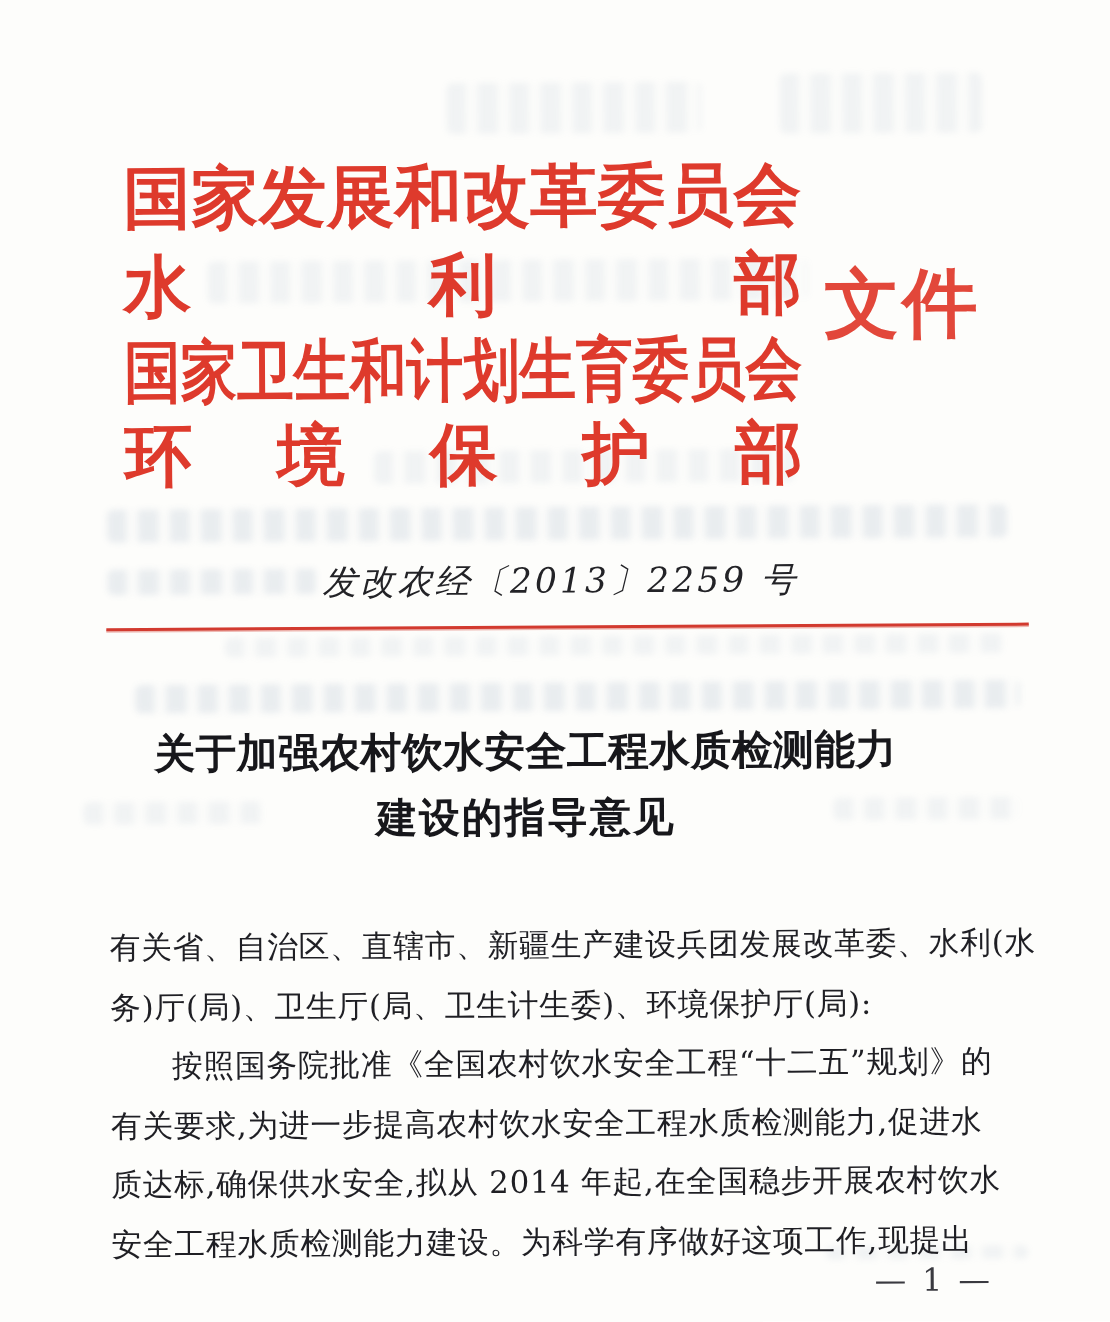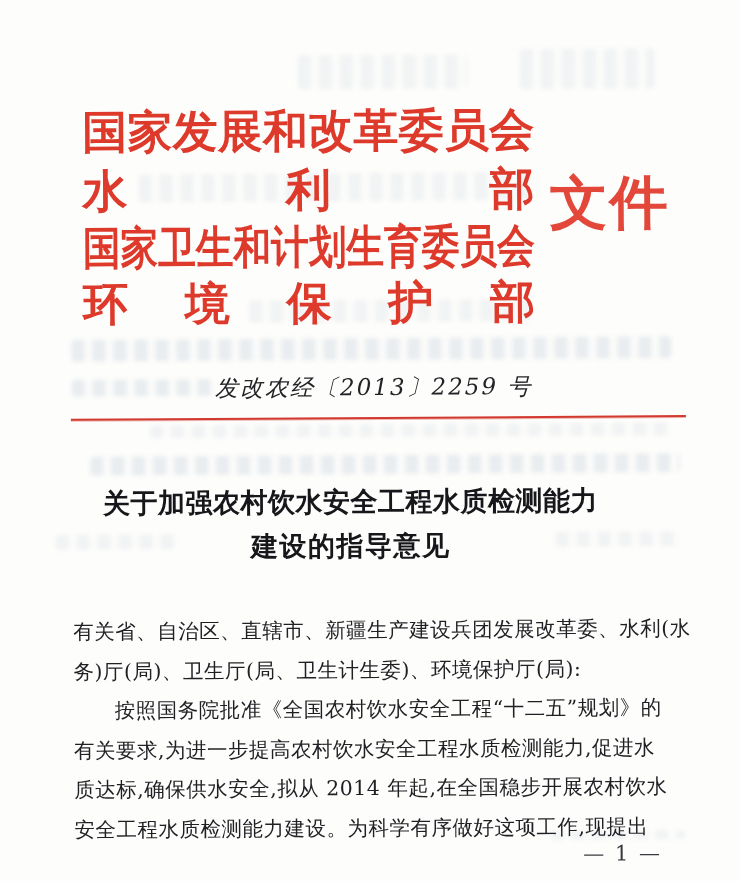--- a/index.html
+++ b/index.html
@@ -63,21 +63,21 @@
     letter-spacing: 0;
     transform: scaleX(0.837);
     transform-origin: left center;
   }
   .agency-row.r4 { top: 172px; }
 
   .doc-word {
     position: absolute;
     left: 551px;
     top: 176px;
-    font-size: 58px;
+    font-size: 50px;
     line-height: 56px;
     font-weight: 700;
     color: #e2473a;
     letter-spacing: 2px;
     white-space: nowrap;
   }
 
   
   .doc-number {
     position: absolute;

